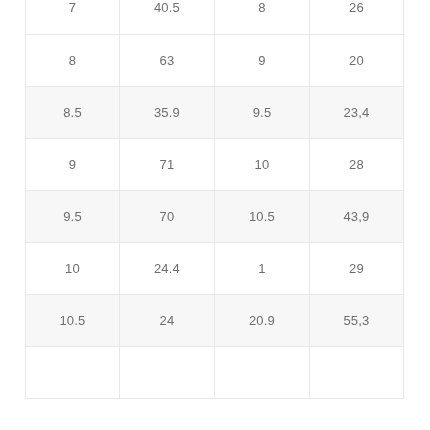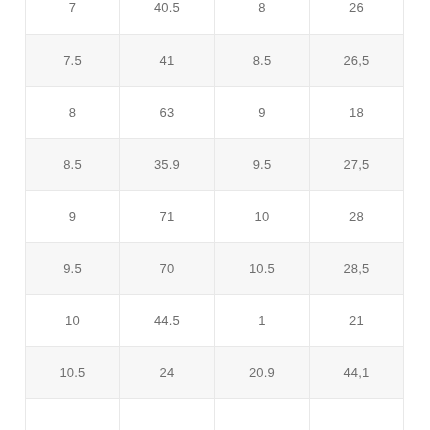--- a/index.html
+++ b/index.html
@@ -76,67 +76,61 @@
   <table class="size-table">
     <tbody>
 
       <tr class="row-clipped-top">
         <td class="cell-col-1">7</td>
         <td class="cell-col-2">40.5</td>
         <td class="cell-col-3">8</td>
         <td class="cell-col-4">26</td>
       </tr>
 
-      <tr class="row-alt">
-        <td class="cell-col-1">7.5</td>
-        <td class="cell-col-2">41</td>
-        <td class="cell-col-3">8.5</td>
-        <td class="cell-col-4">26,5</td>
-      </tr>
 
       <tr>
         <td class="cell-col-1">8</td>
         <td class="cell-col-2">63</td>
         <td class="cell-col-3">9</td>
-        <td class="cell-col-4">18</td>
+        <td class="cell-col-4">20</td>
       </tr>
 
       <tr class="row-alt">
         <td class="cell-col-1">8.5</td>
         <td class="cell-col-2">35.9</td>
         <td class="cell-col-3">9.5</td>
-        <td class="cell-col-4">27,5</td>
+        <td class="cell-col-4">23,4</td>
       </tr>
 
       <tr>
         <td class="cell-col-1">9</td>
         <td class="cell-col-2">71</td>
         <td class="cell-col-3">10</td>
         <td class="cell-col-4">28</td>
       </tr>
 
       <tr class="row-alt">
         <td class="cell-col-1">9.5</td>
         <td class="cell-col-2">70</td>
         <td class="cell-col-3">10.5</td>
-        <td class="cell-col-4">28,5</td>
+        <td class="cell-col-4">43,9</td>
       </tr>
 
       <tr>
         <td class="cell-col-1">10</td>
-        <td class="cell-col-2">44.5</td>
+        <td class="cell-col-2">24.4</td>
         <td class="cell-col-3">1</td>
-        <td class="cell-col-4">21</td>
+        <td class="cell-col-4">29</td>
       </tr>
 
       <tr class="row-alt">
         <td class="cell-col-1">10.5</td>
         <td class="cell-col-2">24</td>
         <td class="cell-col-3">20.9</td>
-        <td class="cell-col-4">44,1</td>
+        <td class="cell-col-4">55,3</td>
       </tr>
 
       <tr class="row-empty">
         <td class="cell-col-1"></td>
         <td class="cell-col-2"></td>
         <td class="cell-col-3"></td>
         <td class="cell-col-4"></td>
       </tr>
 
     </tbody>

